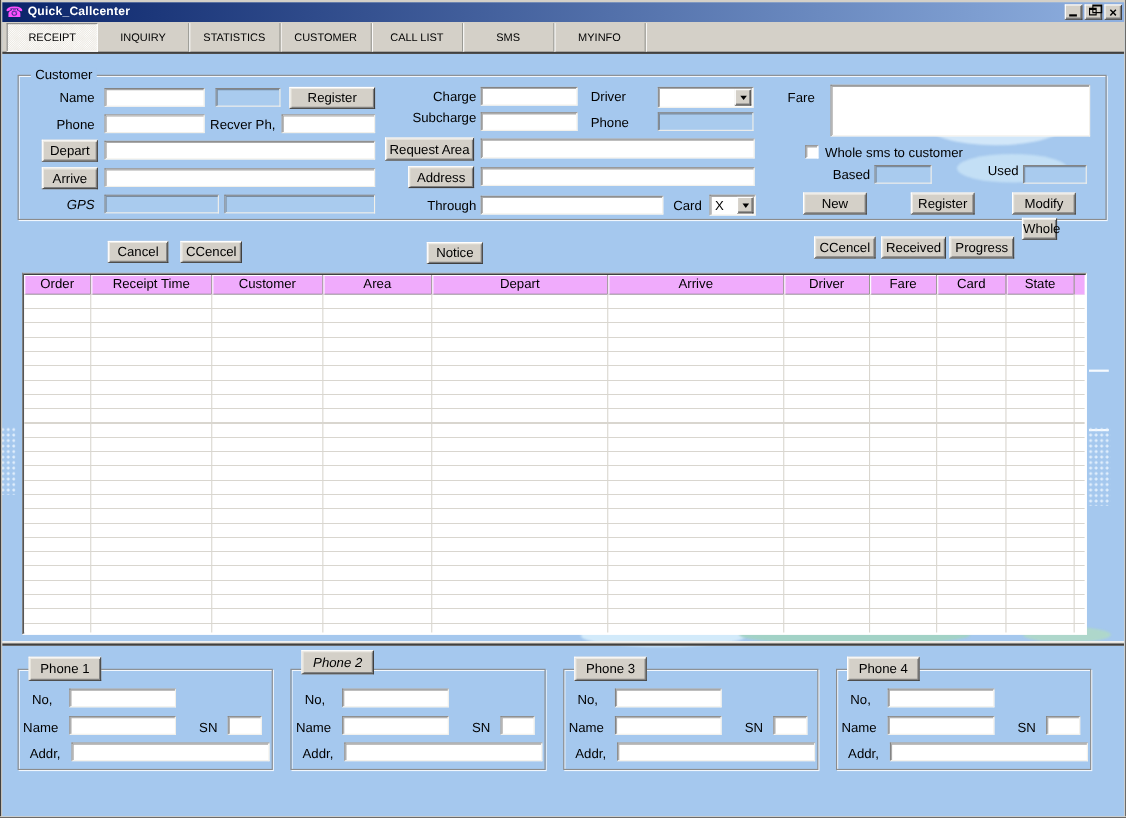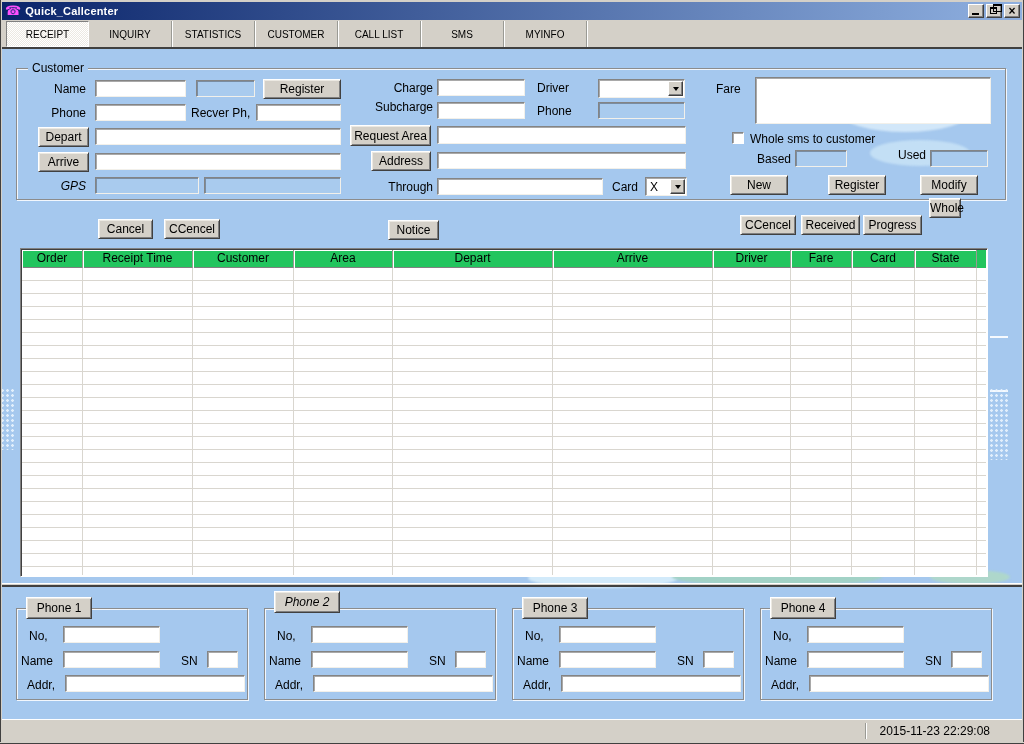--- a/index.html
+++ b/index.html
@@ -57,21 +57,21 @@
     border:1px solid; border-color:#fff #404040 #404040 #fff; box-shadow:inset -1px -1px 0 #808080;
     display:flex; align-items:center; justify-content:center; }
   .dd .arrow:after { content:""; width:0; height:0; border:3px solid transparent; border-top:4px solid #000; margin-top:4px; }
   .chk { position:absolute; width:12px; height:12px; background:#fff; border:1px solid; border-color:#848484 #fff #fff #848484;
     box-shadow:inset 1px 1px 0 rgba(64,64,64,.45); z-index:2; }
   textarea.field { resize:none; overflow:hidden; }
 
   
   .table-wrap { position:absolute; left:20px; top:248px; width:968px; height:329px; background:#fff;
     border:1px solid; border-color:#808080 #fff #fff #808080; box-shadow:inset 1px 1px 0 #404040; z-index:2; }
-  .thead { position:absolute; left:1px; top:1px; right:1px; height:18px; background:#22c55e; display:flex; }
+  .thead { position:absolute; left:1px; top:1px; right:1px; height:18px; background:#f0abfc; display:flex; }
   .th { height:18px; line-height:17px; text-align:center; font-size:12px; border-right:1px solid #9a9a91;
     box-shadow:inset 0 1px 0 #fff, inset 1px 0 0 #fff, inset 0 -1px 0 #808080; flex:none; cursor:default; }
   .tbody { position:absolute; left:1px; top:19px; right:1px; bottom:1px; background:#fff;
     background-image:repeating-linear-gradient(to bottom, transparent 0 12px, #d9d6cf 12px 13px); }
   .vline { position:absolute; top:0; bottom:0; width:1px; background:#d9d6cf; }
 
   
   .divider { position:absolute; left:2px; top:583px; width:1020px; height:4px; background:#d4d0c8;
     border-top:1px solid #fff; border-bottom:2px solid #404040; z-index:3; }
   .statusbar { position:absolute; left:2px; top:719px; width:1020px; height:23px; background:#d4d0c8;
@@ -269,22 +269,18 @@
 
   <span class="lbl" style="left:773px;top:629px;">No,</span>
   <input class="field" style="left: 807px; top: 626px; width: 97px; height: 17px;" value="">
   <span class="lbl" style="left:765px;top:654px;">Name</span>
   <input class="field" style="left: 807px; top: 651px; width: 97px; height: 17px;" value="">
   <span class="lbl" style="left:925px;top:654px;">SN</span>
   <input class="field" style="left: 951px; top: 651px; width: 31px; height: 17px;" value="">
   <span class="lbl" style="left:771px;top:678px;">Addr,</span>
   <input class="field" style="left: 809px; top: 675px; width: 180px; height: 17px;" value="">
 
-  <div class="statusbar">
-    <span class="status-sep"></span>
-    <span class="status-time">2015-11-23 22:29:08</span>
-  </div>
 
   <div class="frame t"></div>
   <div class="frame l"></div>
   <div class="frame r"></div>
   <div class="frame b"></div>
 </div>
 
 </body></html>

